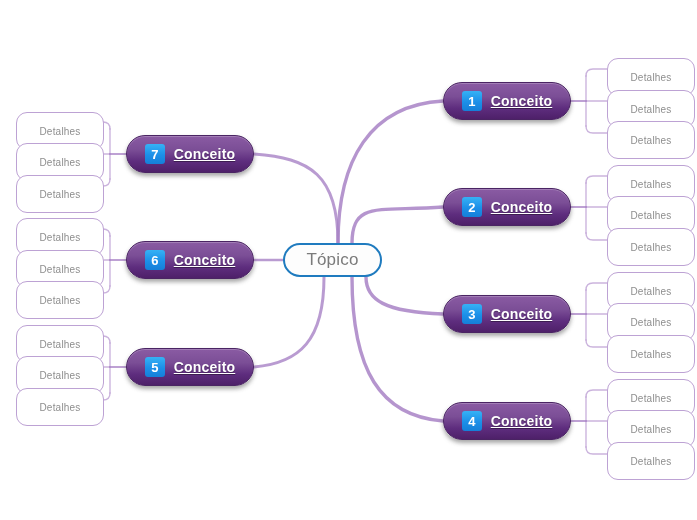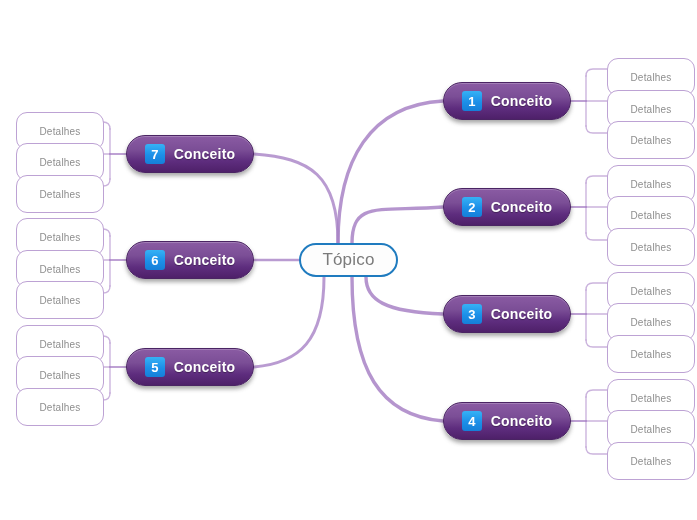--- a/index.html
+++ b/index.html
@@ -29,21 +29,21 @@
     height: 520px;
     pointer-events: none;
   }
 
   
   .topic-node {
     position: absolute;
     box-sizing: border-box;
     width: 99px;
     height: 34px;
-    left: 299px;
+    left: 283px;
     top: 243px;
     border: 2px solid #1f7bbf;
     border-radius: 17px;
     background: #fdfdfd;
     display: flex;
     align-items: center;
     justify-content: center;
   }
   .topic-label {
     font-size: 17px;
@@ -83,20 +83,21 @@
     align-items: center;
     justify-content: center;
     line-height: 1;
   }
   .concept-label {
     color: #ffffff;
     font-size: 14px;
     font-weight: bold;
     letter-spacing: 0.2px;
     text-shadow: 0 1px 1px rgba(0,0,0,0.35);
+    text-decoration: underline;
   }
 
   
   .detail-node {
     position: absolute;
     box-sizing: border-box;
     width: 88px;
     height: 38px;
     border: 1.4px solid #bda2d4;
     border-radius: 11px;

